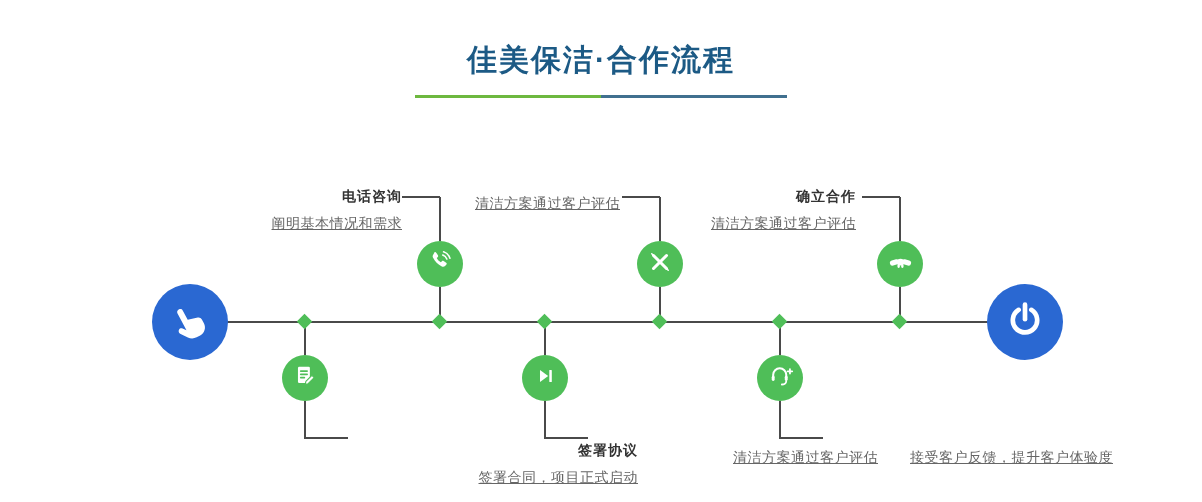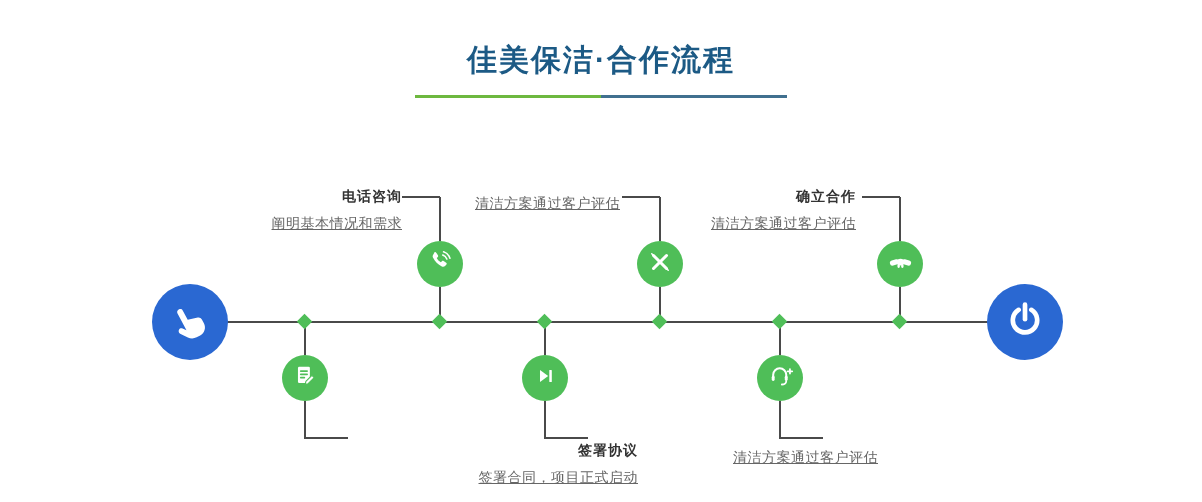--- a/index.html
+++ b/index.html
@@ -171,15 +171,16 @@
         <rect x="15.8" y="11.3" width="2.6" height="4.7" rx="1.3" fill="#ffffff"></rect>
         <path d="M17.1 16.2c0 1.9-2 2.9-3.9 2.9" stroke="#ffffff" stroke-width="1.6" fill="none" stroke-linecap="round"></path>
         <g stroke="#ffffff" stroke-width="1.6" stroke-linecap="round">
           <line x1="20.4" y1="5.4" x2="20.4" y2="9.4"></line>
           <line x1="18.4" y1="7.4" x2="22.4" y2="7.4"></line>
         </g>
       </svg>
     </span>
   </div>
   <div class="bottomtext" style="left:833px">
+    <div class="stepdesc">接受客户反馈，提升客户体验度</div>
   </div>
 
 </div>
 
 </body></html>

